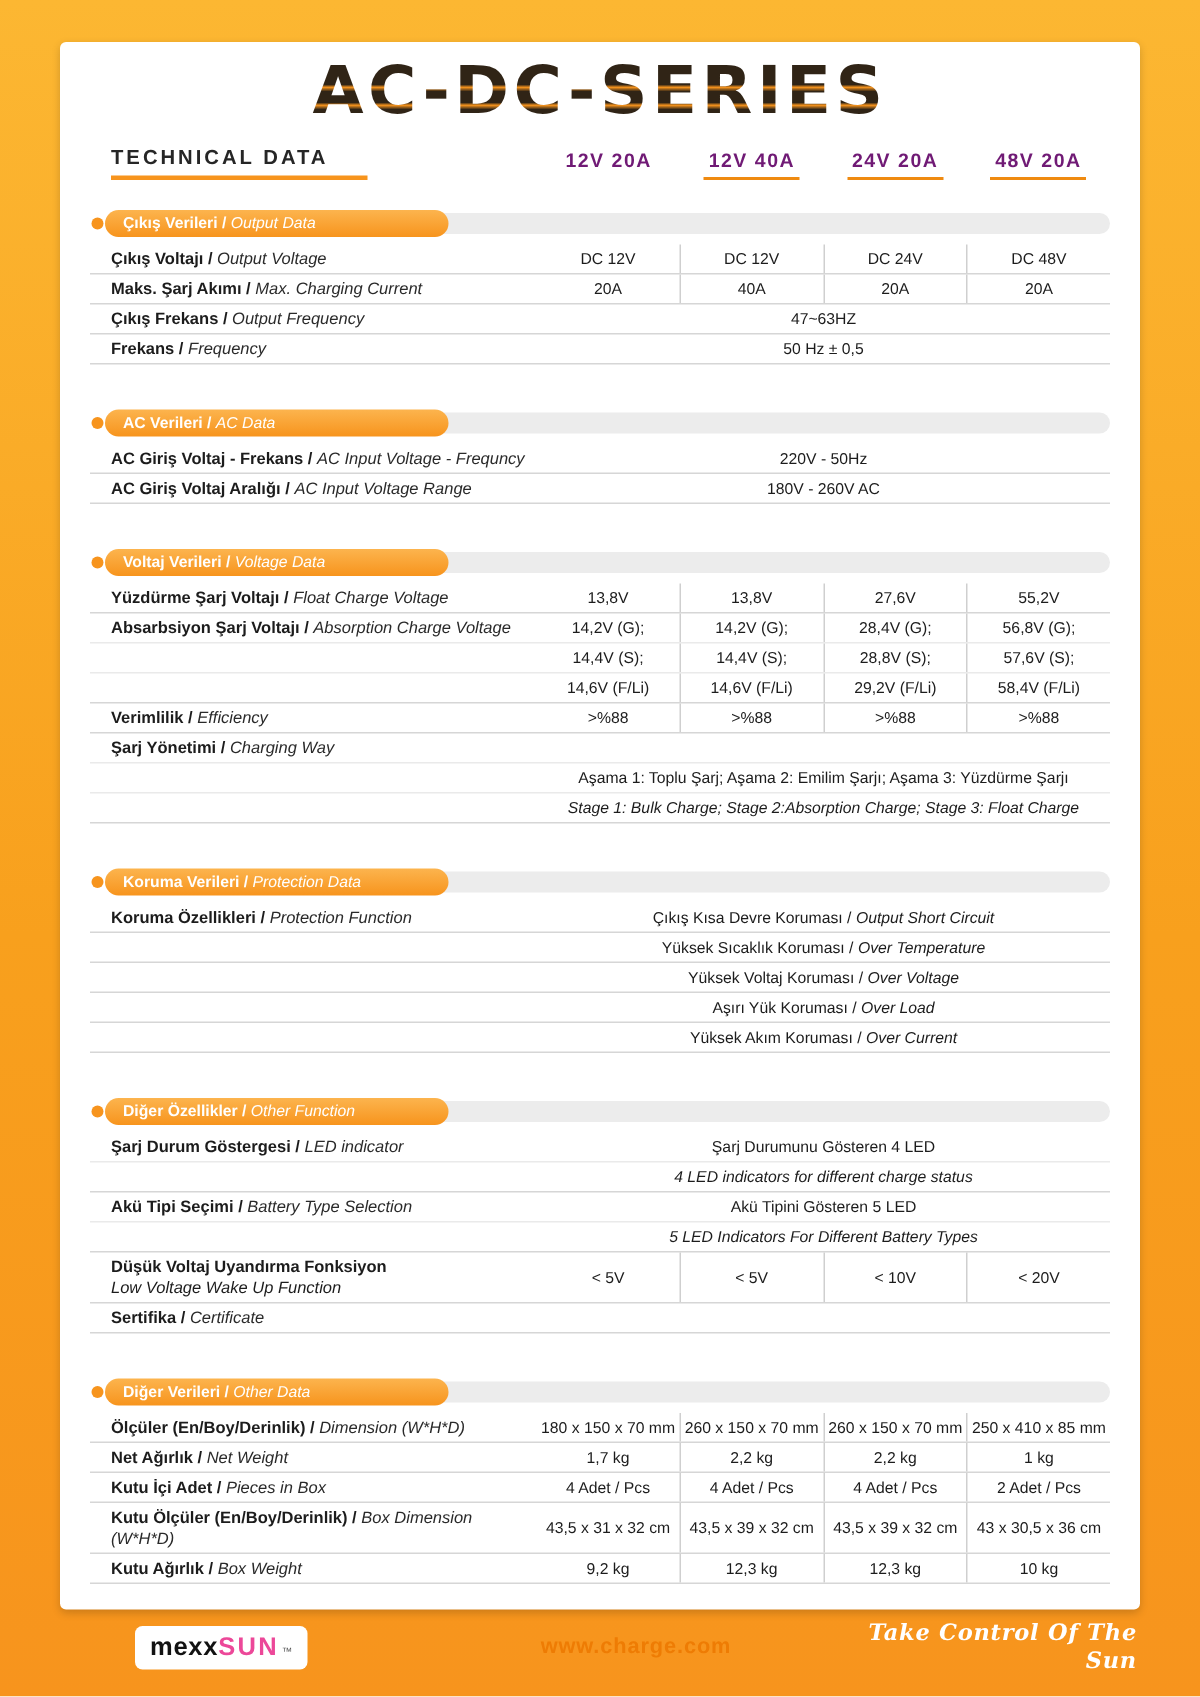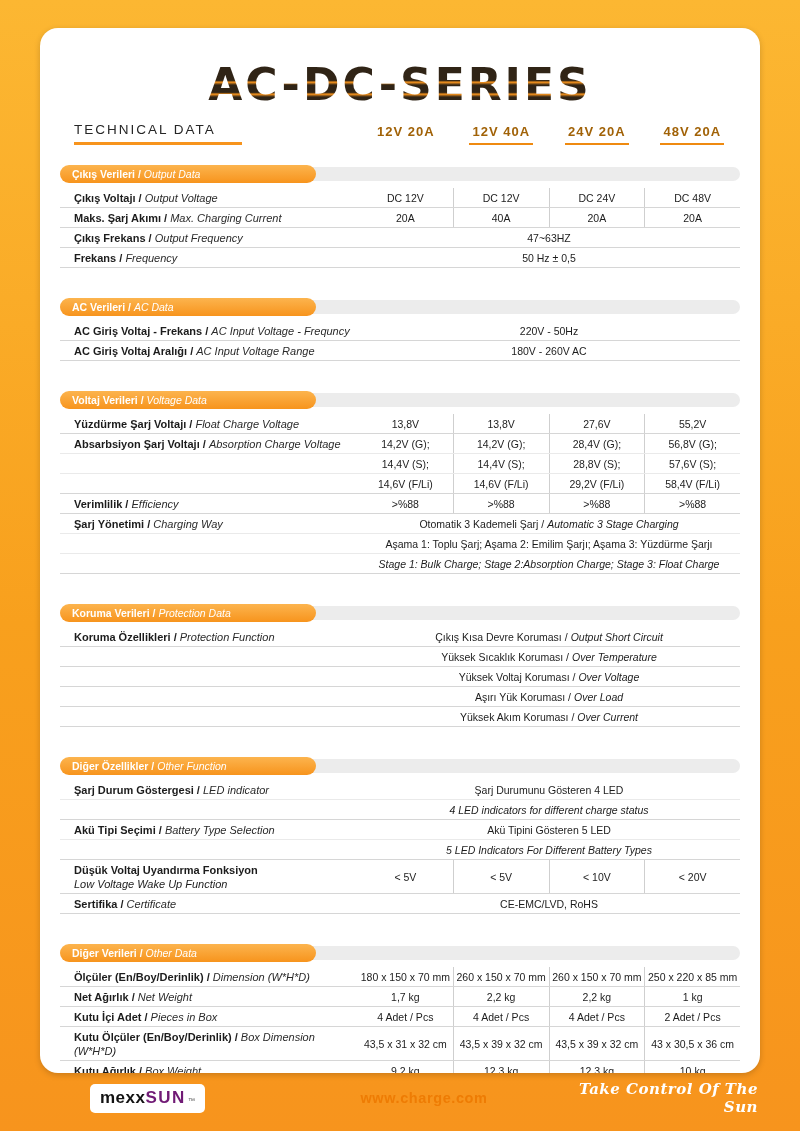--- a/index.html
+++ b/index.html
@@ -1,41 +1,41 @@
 <!DOCTYPE html>
 <html><head>
 <meta charset="utf-8">
 <style>
   * { box-sizing: border-box; }
   body { margin:0; font-family:"Liberation Sans", sans-serif; background:#fff; }
   .page { width:800px; height:1131px; padding:28px 40px 10px; display:flex; flex-direction:column;
           background:linear-gradient(180deg,#fcb732 0%, #f8a01d 55%, #f7941d 100%); }
-  .card { background:#fff; border-radius:18px; flex:1; padding:30px 20px 16px; overflow:hidden;
+  .card { background:#fff; border-radius:4px; flex:1; padding:6px 20px 16px; overflow:hidden;
           box-shadow:0 2px 6px rgba(0,0,0,0.18); }
 
   .title { text-align:center; font-size:44px; font-weight:800; letter-spacing:3px; line-height:1.05; margin:4px 0 12px;
            font-family:"DejaVu Sans", sans-serif;
            background:linear-gradient(180deg,#30241686 0%,#302416 0%,#302416 40%,#f7941d 44%,#302416 50%,#302416 66%,#f7941d 70%,#302416 76%,#302416 100%);
            -webkit-background-clip:text; background-clip:text; color:transparent; }
 
   .head-row { display:flex; align-items:flex-end; margin:2px 0 2px; }
   .lbl-h { width:298px; padding-left:14px; }
-  .td-text { display:inline-block; font-size:13.5px; font-weight:normal; letter-spacing:2px; color:#262626;
+  .td-text { display:inline-block; font-size:13.5px; font-weight:bold; letter-spacing:2px; color:#262626;
              border-bottom:3px solid #f7941d; padding:0 26px 5px 0; }
   .h-cols { flex:1; display:flex; }
   .h-col { flex:1; text-align:center; }
-  .h-col span { display:inline-block; font-size:13px; font-weight:bold; letter-spacing:1px; color:#a16207; padding:0 3px 4px; }
+  .h-col span { display:inline-block; font-size:13px; font-weight:bold; letter-spacing:1px; color:#701a75; padding:0 3px 4px; }
   .h-col.ul span { border-bottom:2.5px solid #ef8a10; }
 
   .sec { margin-top:30px; }
   .sec:first-of-type { margin-top:20px; }
   .sec-head { position:relative; height:18px; margin-bottom:5px; }
   .sec-dot { position:absolute; left:1px; top:5px; width:8px; height:8px; border-radius:50%; background:#f7941d; }
   .sec-band { position:absolute; left:14px; right:0; top:2px; bottom:2px; background:#ececec; border-radius:8px; }
-  .sec-pill { position:absolute; left:0; top:0; width:256px; height:18px; line-height:18px; padding-left:12px;
+  .sec-pill { position:absolute; left:10px; top:0; width:229px; height:18px; line-height:18px; padding-left:12px;
               background:linear-gradient(180deg,#fcb44e,#f7941d); border-radius:9px; color:#fff; font-size:10.5px; white-space:nowrap; }
   .sec-pill b { font-weight:bold; }
   .sec-pill i { font-style:italic; font-weight:normal; }
 
   .row { display:flex; align-items:stretch; border-bottom:1px solid #d6d6d6; }
   .row.light { border-bottom-color:#eaeaea; }
   .lbl { width:298px; padding:2.5px 4px 2.5px 14px; font-size:11px; font-weight:bold; color:#1c1c1c; line-height:14px; display:flex; flex-direction:column; justify-content:center; }
   .lbl i { font-weight:normal; font-style:italic; color:#2a2a2a; }
   .lbl .sub { font-weight:normal; font-style:italic; }
   .vals { flex:1; display:flex; align-items:stretch; }
@@ -45,21 +45,21 @@
   .spancell { flex:1; display:flex; align-items:center; justify-content:center; gap:3px; text-align:center;
               font-size:10.5px; color:#1c1c1c; padding:2.5px 2px; line-height:14px; }
   .spancell i { font-style:italic; }
 
   .footer { height:48px; display:flex; align-items:center; padding:2px 2px 0; }
   .f-left { flex:1;padding-left:48px; }
   .f-center { flex:1.2; text-align:center; }
   .f-right { flex:1; text-align:right; }
   .logo { display:inline-flex; align-items:baseline; background:#fff; border-radius:5px; padding:4px 10px 5px; }
   .logo .mexx { font-weight:bold; font-size:17px; color:#121212; letter-spacing:0.5px; }
-  .logo .sun { font-weight:800; font-size:17px; color:#701a75; letter-spacing:1.5px; }
+  .logo .sun { font-weight:800; font-size:17px; color:#ec4899; letter-spacing:1.5px; }
   .logo .tm { font-size:7px; color:#555; margin-left:2px; }
   .url { color:#ee7c04; font-weight:bold; font-size:14.5px; letter-spacing:0.6px; }
   .slogan { font-family:"DejaVu Serif", serif; font-style:italic; font-weight:bold; color:#fff; font-size:15px; letter-spacing:0.5px; }
 </style>
 </head>
 <body>
 
 <div class="page">
   <div class="card">
 
@@ -209,26 +209,20 @@
           <div class="cell">&gt;%88</div>
           <div class="cell">&gt;%88</div>
           <div class="cell">&gt;%88</div>
           <div class="cell">&gt;%88</div>
         </div>
       </div>
       <div class="row light">
         <div class="lbl">
             <span><b>Şarj Yönetimi /</b> <i>Charging Way</i></span>
           </div>
-        <div class="vals">
-            <div class="spancell">
-              <span>Otomatik 3 Kademeli Şarj /</span>
-              <i>Automatic 3 Stage Charging</i>
-            </div>
-          </div>
       </div>
       <div class="row light">
         <div class="lbl"></div>
         <div class="vals">
             <div class="spancell">
               <span>Aşama 1: Toplu Şarj; Aşama 2: Emilim Şarjı; Aşama 3: Yüzdürme Şarjı</span>
             </div>
           </div>
       </div>
       <div class="row">
@@ -347,43 +341,38 @@
           <div class="cell">&lt; 5V</div>
           <div class="cell">&lt; 5V</div>
           <div class="cell">&lt; 10V</div>
           <div class="cell">&lt; 20V</div>
         </div>
       </div>
       <div class="row">
         <div class="lbl">
             <span><b>Sertifika /</b> <i>Certificate</i></span>
           </div>
-        <div class="vals">
-            <div class="spancell">
-              <span>CE-EMC/LVD, RoHS</span>
-            </div>
-          </div>
       </div>
     </section>
 
     <section class="sec">
       <div class="sec-head">
         <span class="sec-dot"></span>
         <div class="sec-band"></div>
         <div class="sec-pill"><b>Diğer Verileri  /</b> <i>Other Data</i></div>
       </div>
       <div class="row">
         <div class="lbl">
             <span><b>Ölçüler (En/Boy/Derinlik) /</b> <i>Dimension (W*H*D)</i></span>
           </div>
         <div class="vals">
           <div class="cell">180 x 150 x 70 mm</div>
           <div class="cell">260 x 150 x 70 mm</div>
           <div class="cell">260 x 150 x 70 mm</div>
-          <div class="cell">250 x 220 x 85 mm</div>
+          <div class="cell">250 x 410 x 85 mm</div>
         </div>
       </div>
       <div class="row">
         <div class="lbl">
             <span><b>Net Ağırlık /</b> <i>Net Weight</i></span>
           </div>
         <div class="vals">
           <div class="cell">1,7 kg</div>
           <div class="cell">2,2 kg</div>
           <div class="cell">2,2 kg</div>

